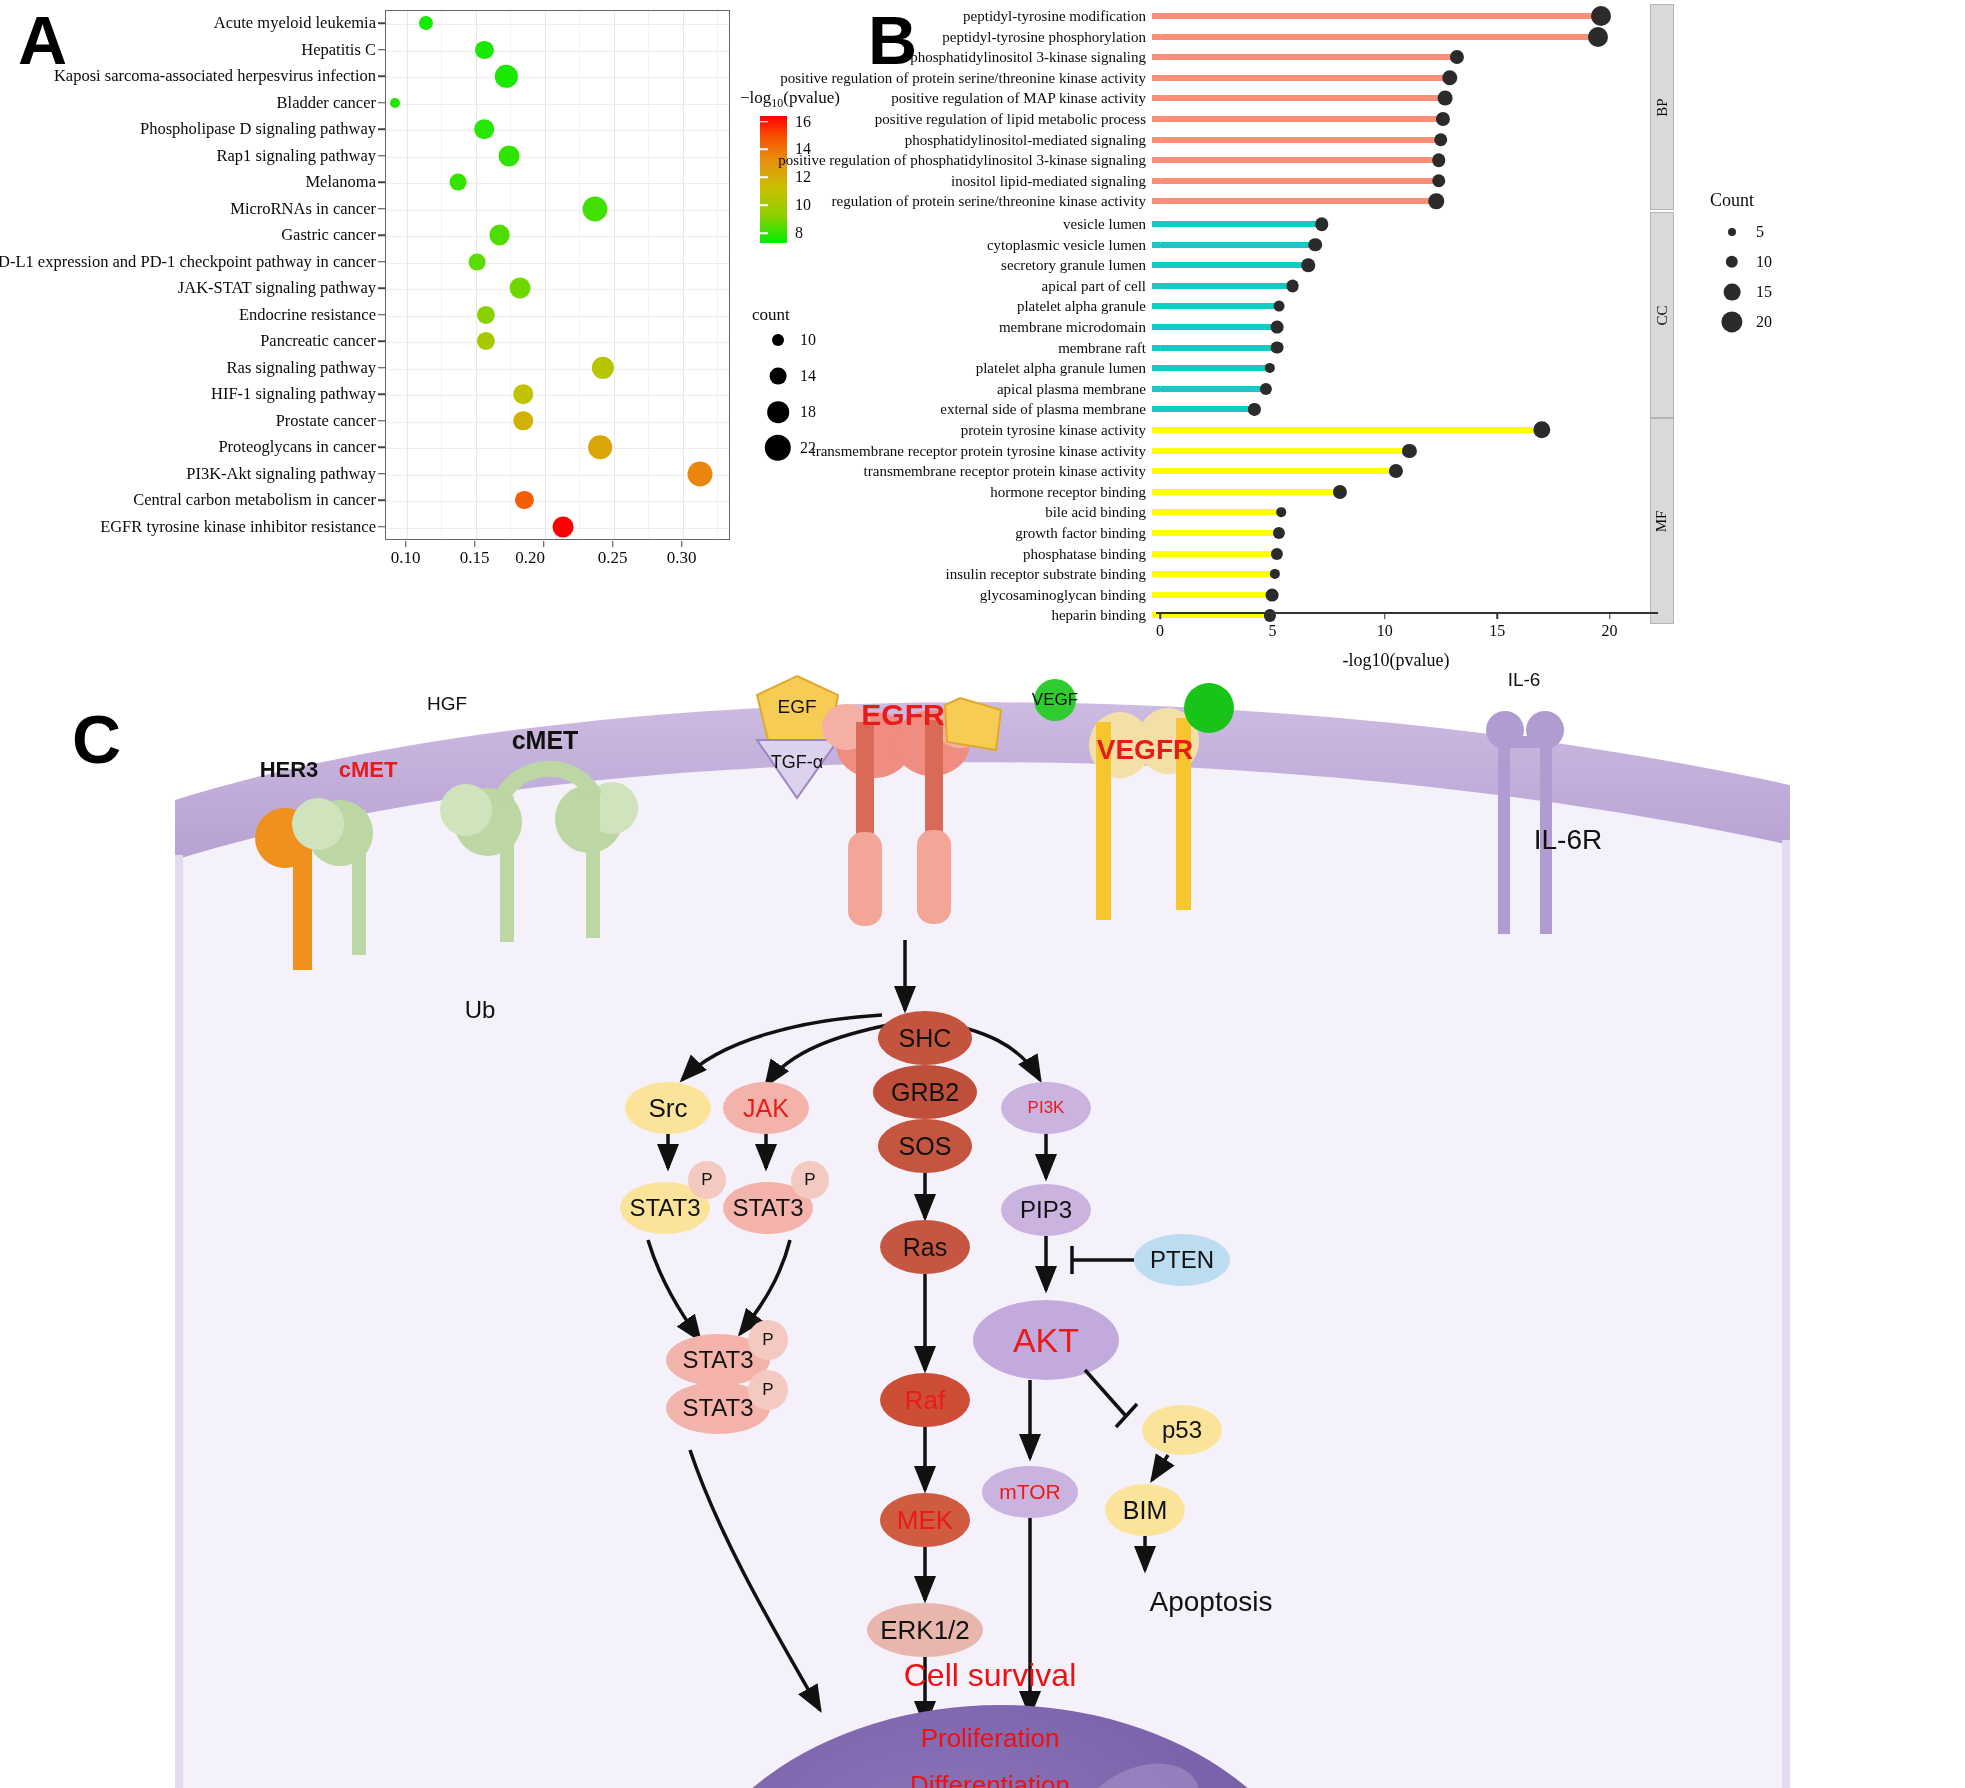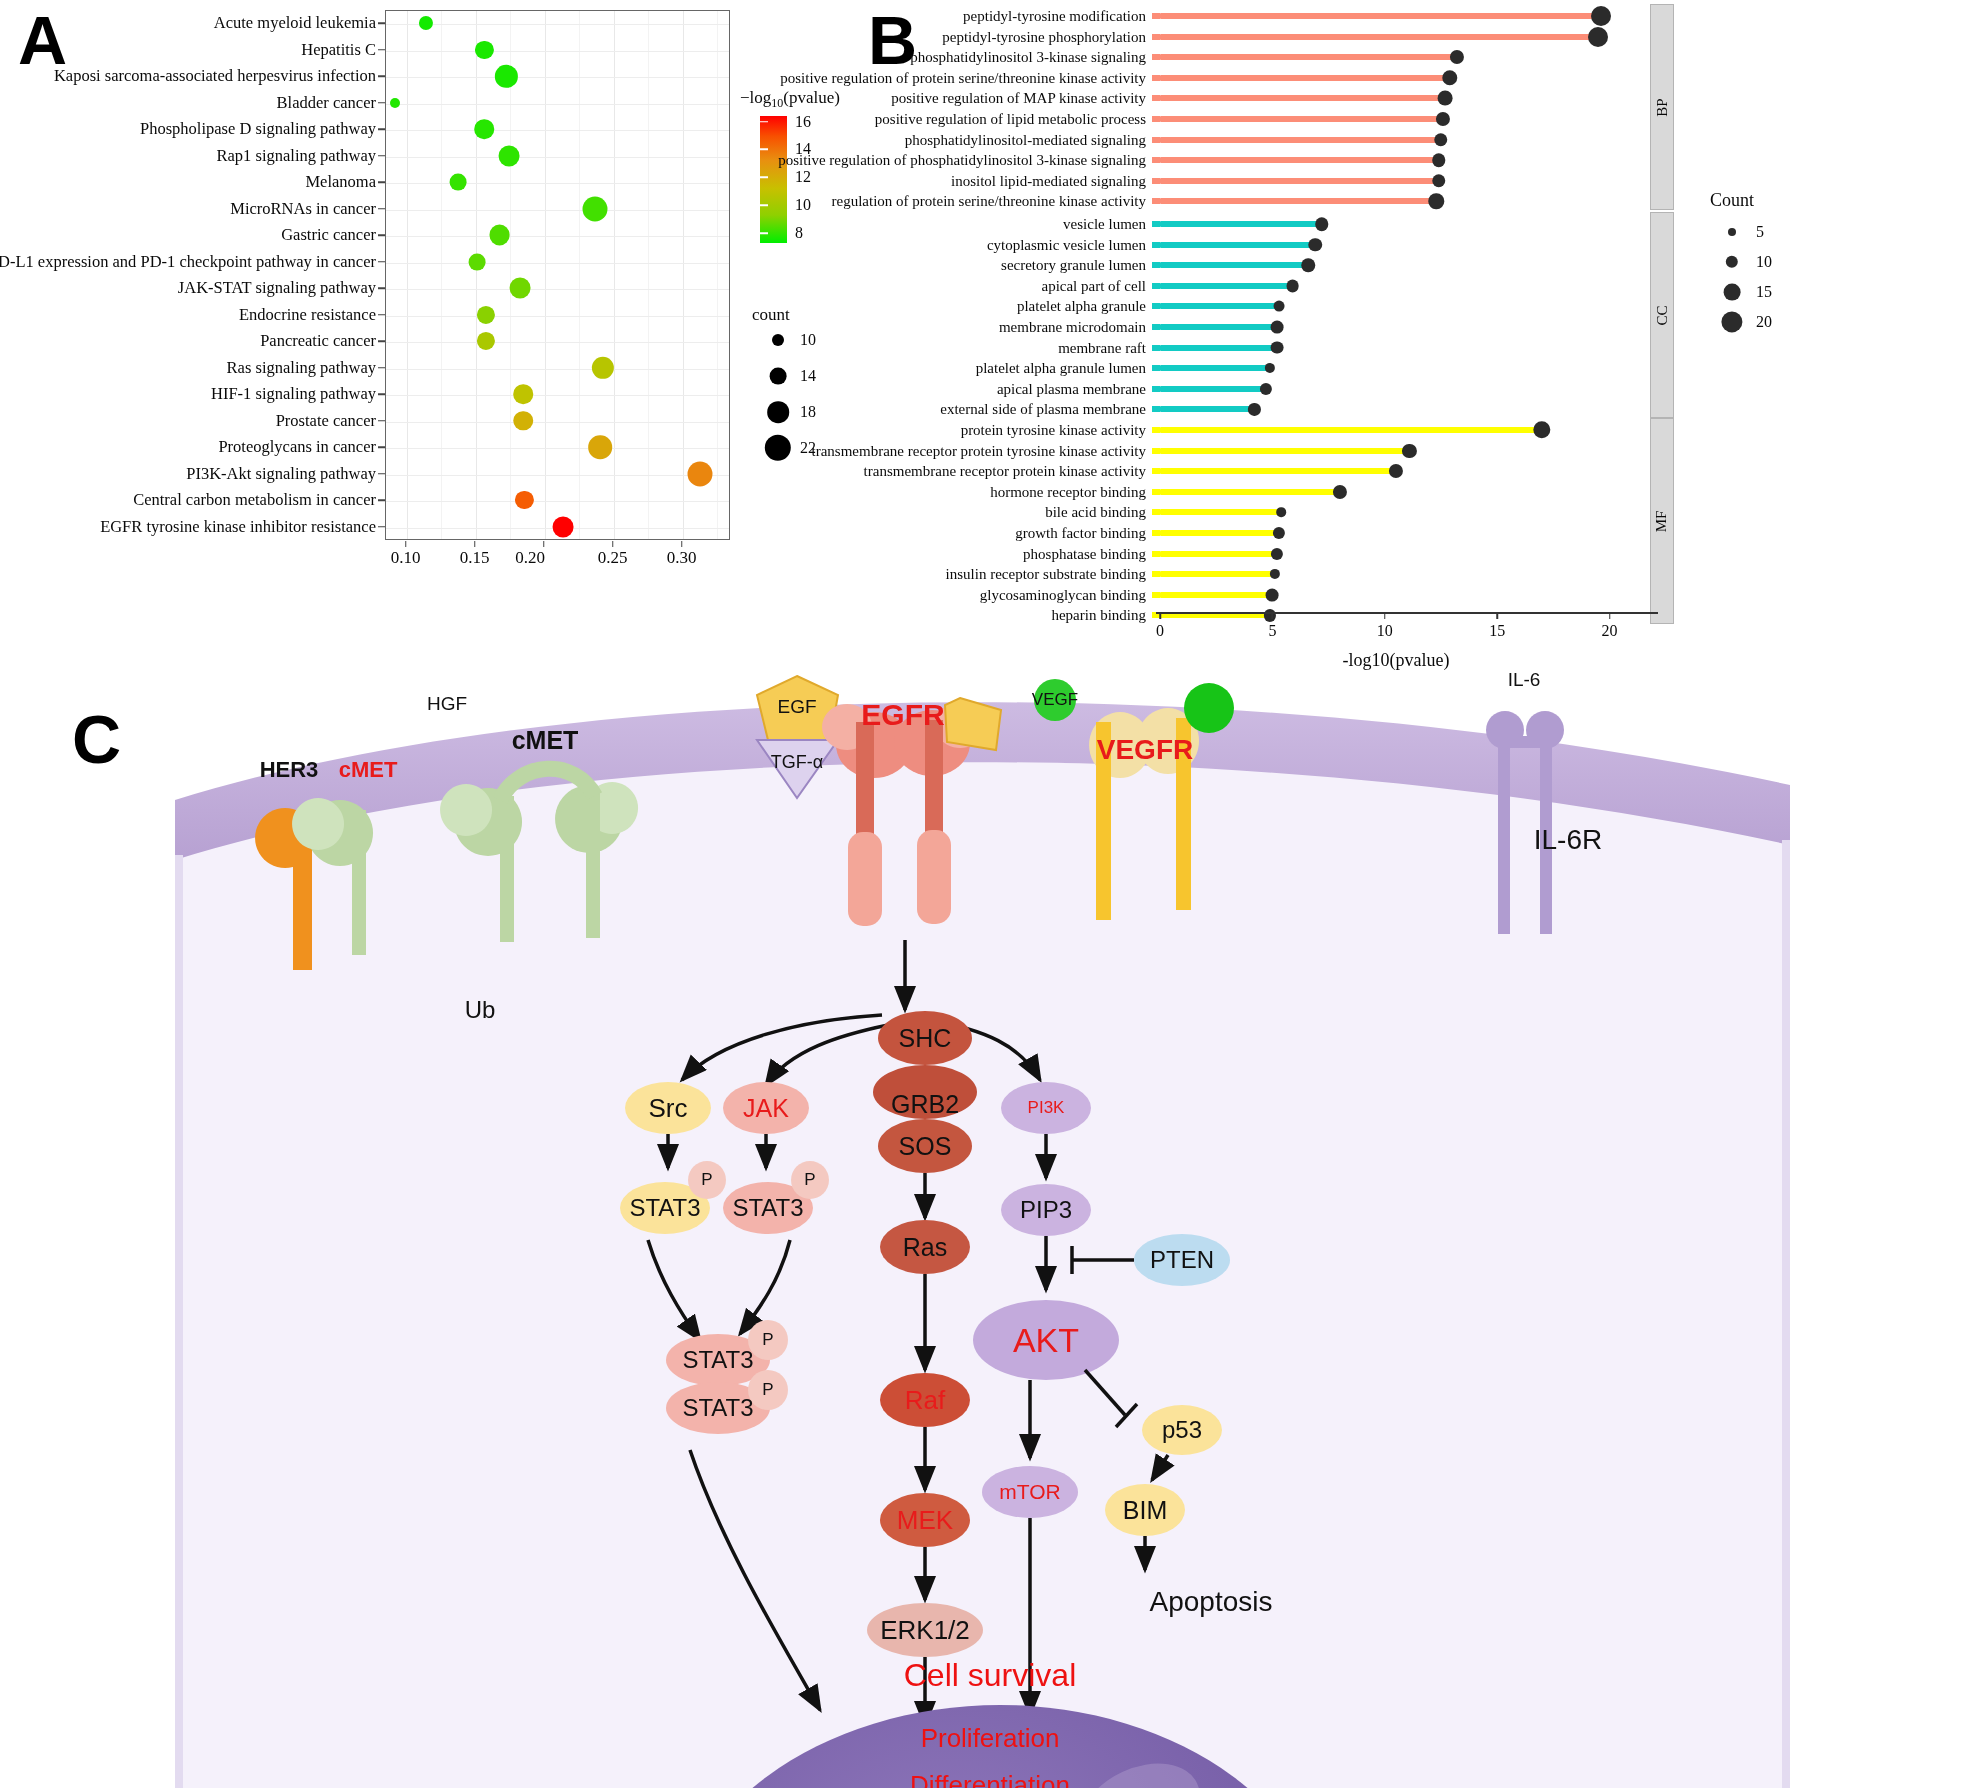--- a/index.html
+++ b/index.html
@@ -596,21 +596,21 @@
   <div class="clab" style="left:903px; top:75px; font-size:30px; font-weight:bold; color:#e81b1b;">EGFR</div>
   <div class="clab" style="left:1055px; top:60px; font-size:17px; color:#111;">VEGF</div>
   <div class="clab" style="left:1145px; top:110px; font-size:28px; font-weight:bold; color:#e81b1b;">VEGFR</div>
   <div class="clab" style="left:1524px; top:40px; font-size:19px; color:#111;">IL-6</div>
   <div class="clab" style="left:1568px; top:200px; font-size:28px; color:#111;">IL-6R</div>
   <div class="clab" style="left:480px; top:370px; font-size:24px; color:#111;">Ub</div>
 
   <div class="clab" style="left:668px; top:468px; font-size:26px; color:#111;">Src</div>
   <div class="clab" style="left:766px; top:468px; font-size:25px; color:#e81b1b;">JAK</div>
   <div class="clab" style="left:925px; top:398px; font-size:25px; color:#111;">SHC</div>
-  <div class="clab" style="left:925px; top:464px; font-size:25px; color:#111;">GRB2</div>
+  <div class="clab" style="left:925px; top:452px; font-size:25px; color:#111;">GRB2</div>
   <div class="clab" style="left:925px; top:506px; font-size:25px; color:#111;">SOS</div>
   <div class="clab" style="left:1046px; top:468px; font-size:17px; color:#e81b1b;">PI3K</div>
   <div class="clab" style="left:665px; top:568px; font-size:24px; color:#111;">STAT3</div>
   <div class="clab" style="left:707px; top:540px; font-size:17px; color:#111;">P</div>
   <div class="clab" style="left:768px; top:568px; font-size:24px; color:#111;">STAT3</div>
   <div class="clab" style="left:810px; top:540px; font-size:17px; color:#111;">P</div>
   <div class="clab" style="left:925px; top:607px; font-size:25px; color:#111;">Ras</div>
   <div class="clab" style="left:1046px; top:570px; font-size:24px; color:#111;">PIP3</div>
   <div class="clab" style="left:1182px; top:620px; font-size:24px; color:#111;">PTEN</div>
   <div class="clab" style="left:718px; top:720px; font-size:24px; color:#111;">STAT3</div>

